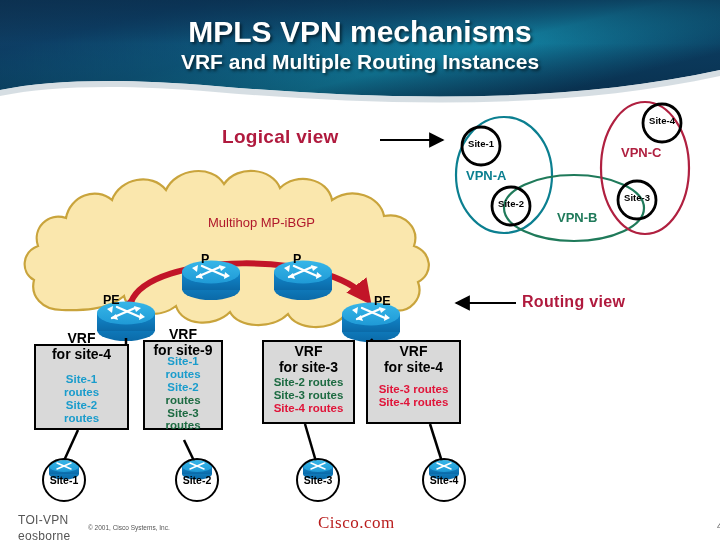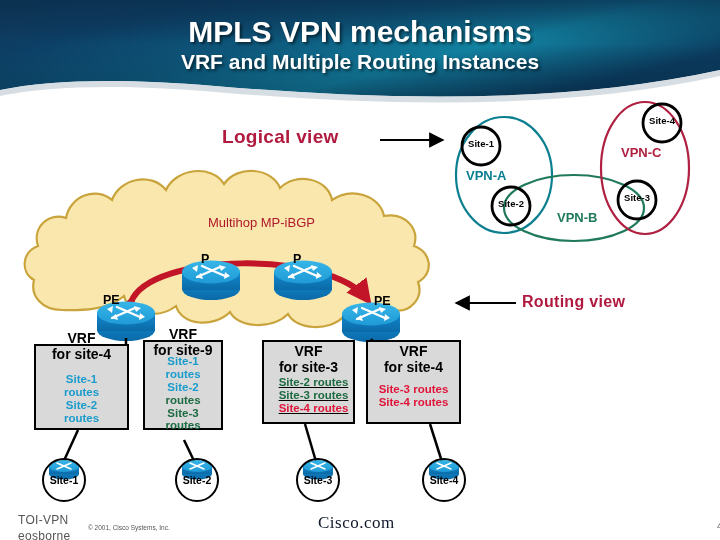--- a/index.html
+++ b/index.html
@@ -164,21 +164,21 @@
   #footer-copy {
     position: absolute;
     left: 88px; top: 524px;
     font-size: 6.5px;
     color: #555555;
   }
   #footer-cisco {
     position: absolute;
     left: 318px; top: 513px;
     font-size: 17px;
-    color: #0f172a;
+    color: #b91c1c;
     font-family: "Liberation Serif", serif;
     letter-spacing: 0.5px;
   }
   #footer-page {
     position: absolute;
     left: 686px; top: 521px;
     font-size: 9px;
     color: #555555;
     margin-left: 31px;
   }
@@ -419,21 +419,21 @@
   <div class="c-green">routes</div>
   <div class="c-green">Site-3</div>
   <div class="c-green">routes</div>
 </div>
 
 <div class="vrf-box" style="left:262px; top:340px; width:93px; height:84px;"></div>
 <div class="vrf-title" style="left:262px; top:344px; width:93px;">
   <div>VRF</div>
   <div>for site-3</div>
 </div>
-<div class="vrf-routes" style="left:262px; top:376px; width:103px;text-decoration:underline;">
+<div class="vrf-routes" style="left:262px; top:376px; width:93px;">
   <div class="c-green">Site-2 routes</div>
   <div class="c-green">Site-3 routes</div>
   <div class="c-red">Site-4 routes</div>
 </div>
 
 <div class="vrf-box" style="left:366px; top:340px; width:95px; height:84px;"></div>
 <div class="vrf-title" style="left:366px; top:344px; width:95px;">
   <div>VRF</div>
   <div>for site-4</div>
 </div>

